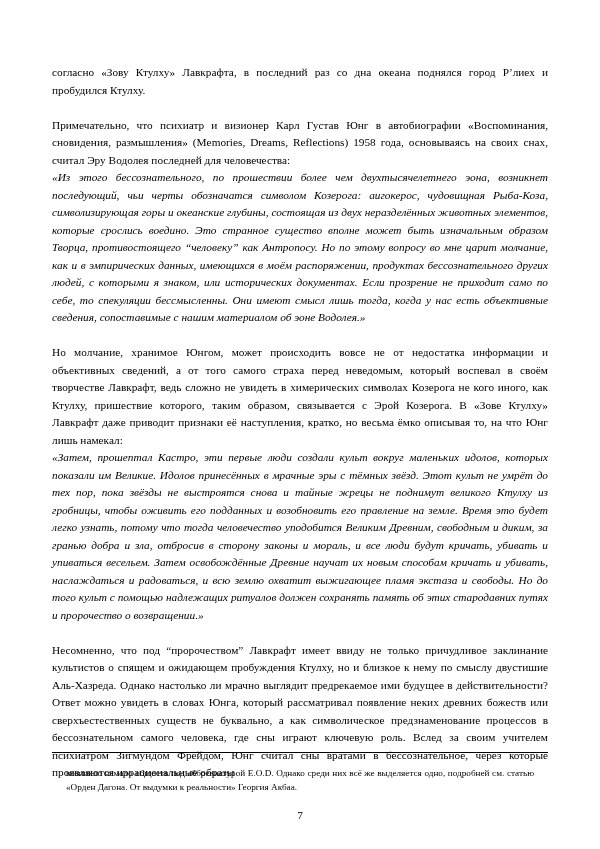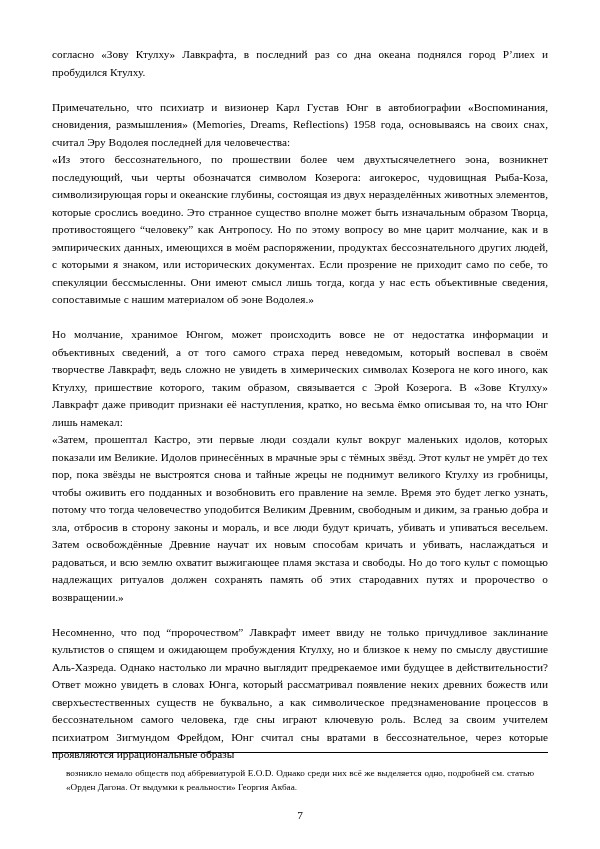--- a/index.html
+++ b/index.html
@@ -16,36 +16,37 @@
     position: relative;
     width: 600px;
     height: 849px;
     background: #ffffff;
     box-sizing: border-box;
     overflow: hidden;
   }
   .text-column {
     position: absolute;
     left: 52px;
-    top: 46px;
+    top: 64px;
     width: 496px;
   }
   p.body-para {
     margin: 0 0 0 0;
     font-size: 11.3px;
     line-height: 17.5px;
     text-align: justify;
     text-justify: inter-word;
     hyphens: none;
   }
   p.quote-para {
     margin: 0;
     font-size: 11.3px;
     line-height: 17.5px;
     text-align: justify;
+    font-style: italic;
   }
   .gap {
     height: 17.5px;
   }
   .footnote-zone {
     position: absolute;
     left: 52px;
     top: 752px;
     width: 496px;
   }

